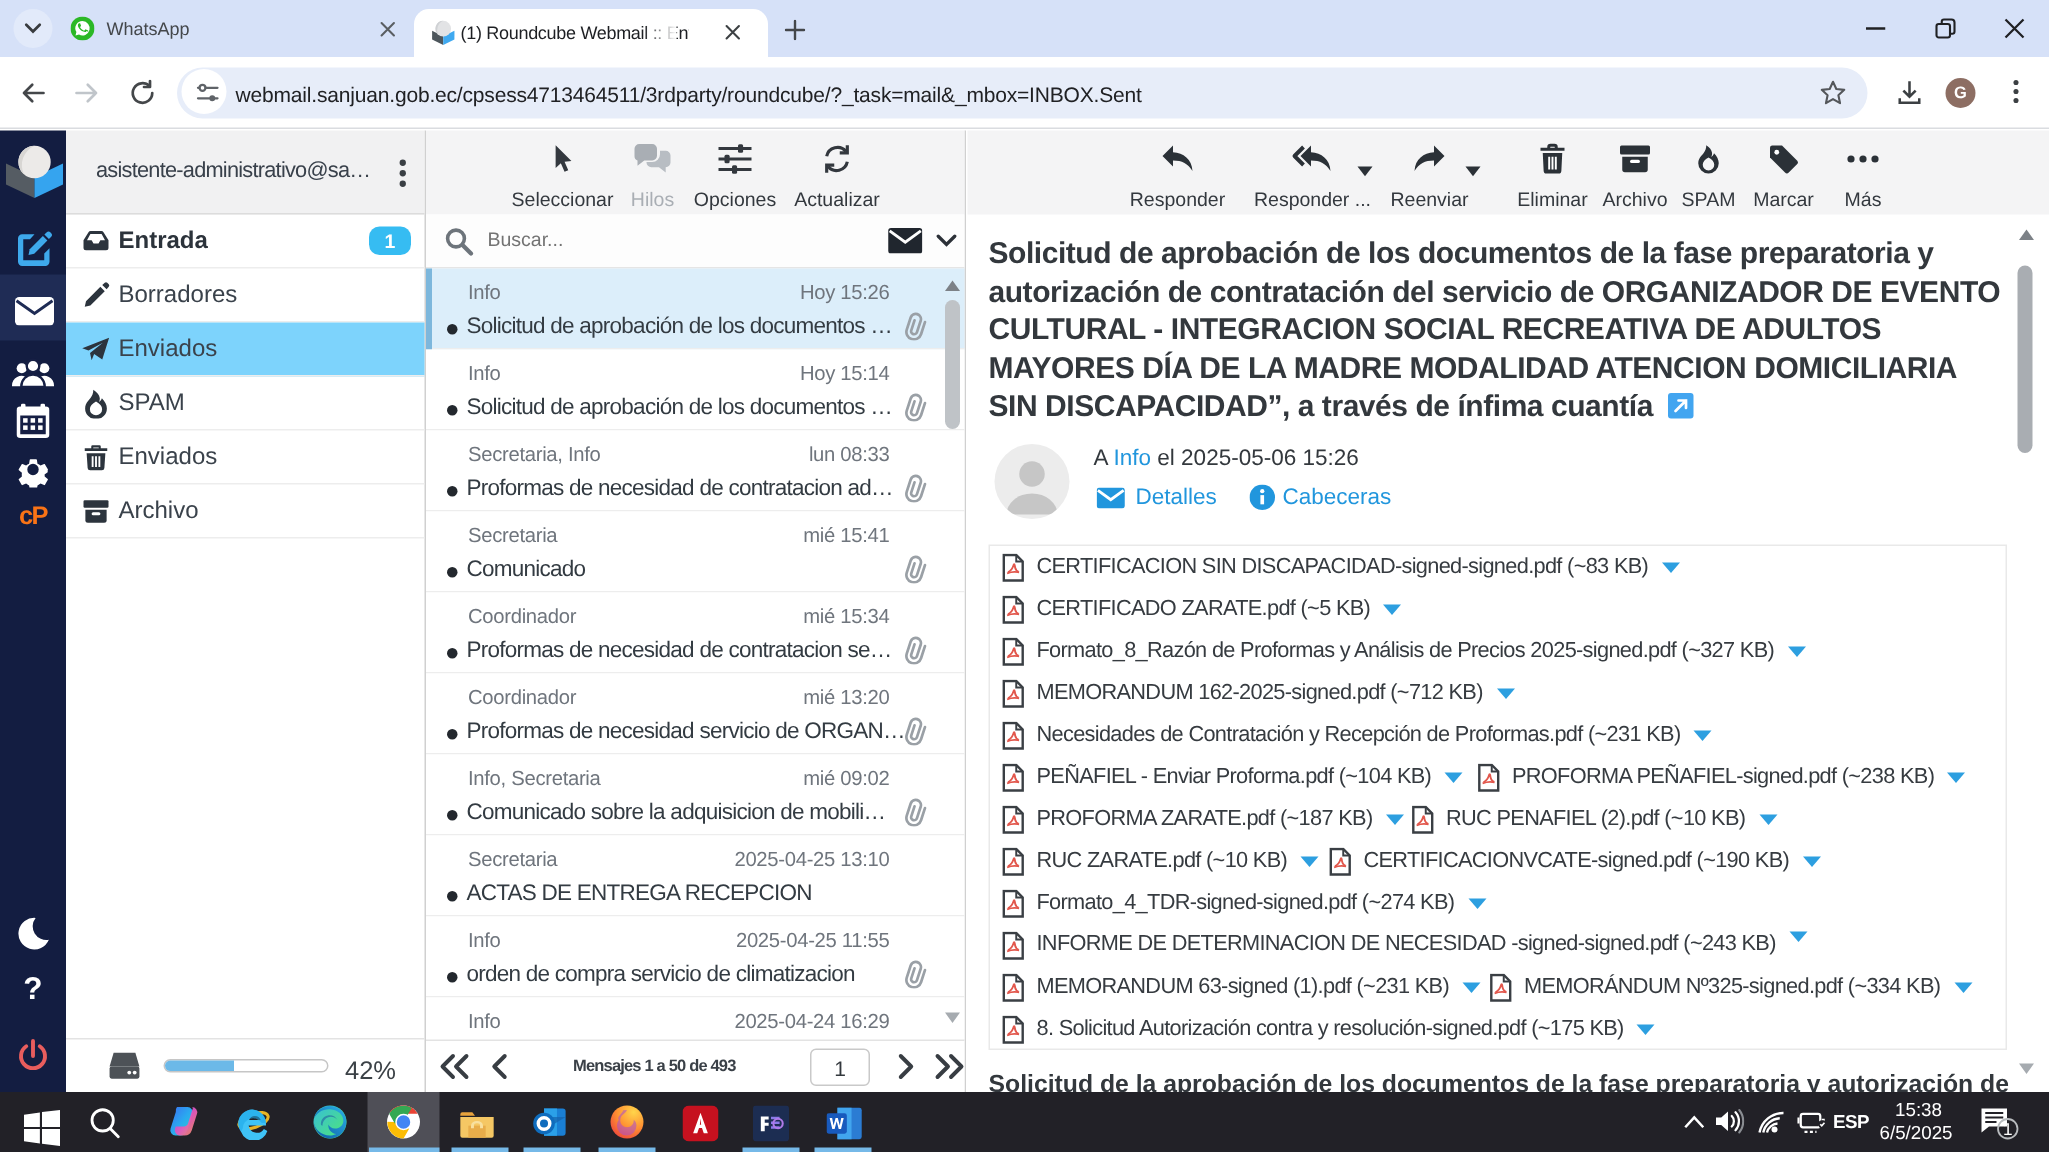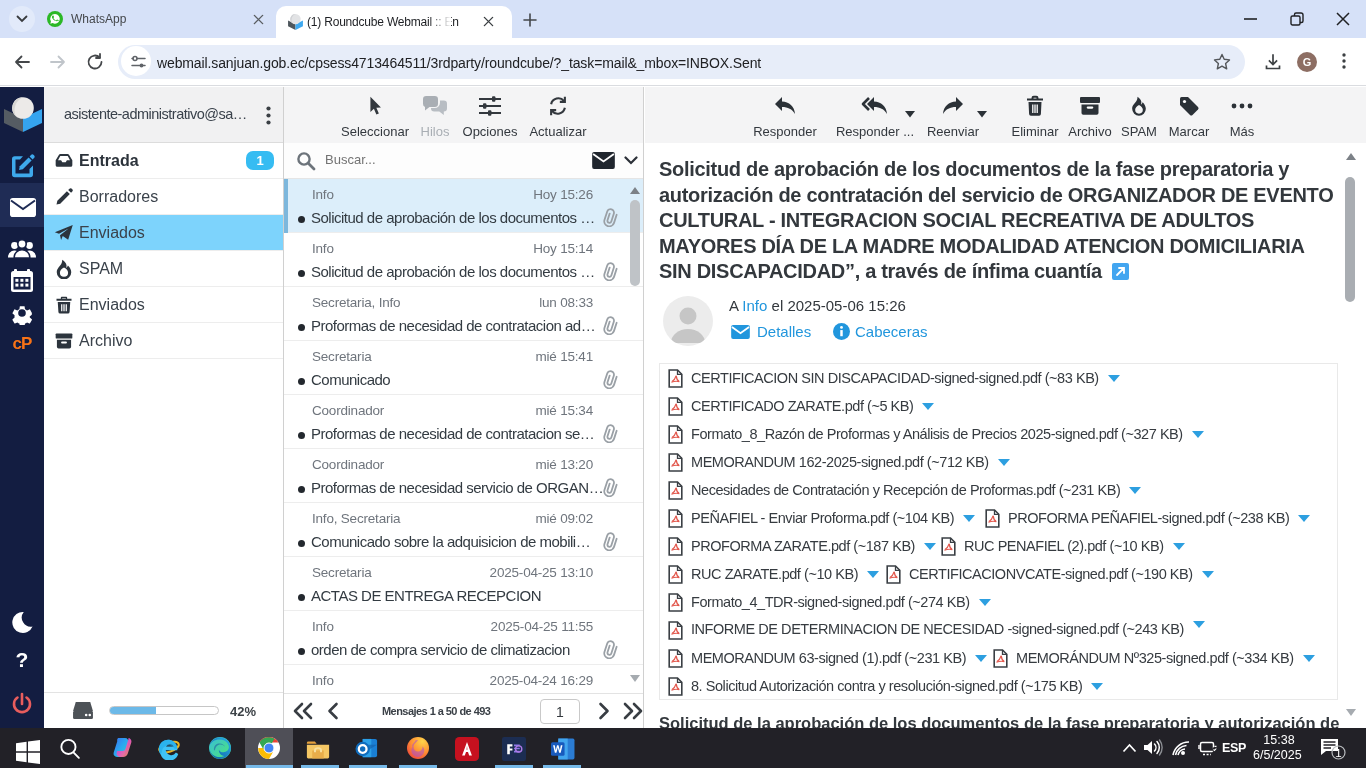--- a/index.html
+++ b/index.html
@@ -245,21 +245,21 @@
   </div>
   <div id="ffoot">
     <svg style="position:absolute;left:28px;top:8px" width="22" height="19" viewBox="0 0 24 21">
         <path d="M4 1 H20 L23 11 H1 Z" fill="#4d5257"></path>
         <rect x="1" y="11" width="22" height="9" rx="1.5" fill="#4d5257"></rect>
         <circle cx="15.5" cy="15.5" r="1.4" fill="#fff"></circle>
         <circle cx="19.5" cy="15.5" r="1.4" fill="#fff"></circle>
       </svg>
     <div style="position:absolute;left:65px;top:13px;width:110px;height:9px;border:1px solid #c6c6c6;border-radius:5px;background:#fff"></div>
     <div style="position:absolute;left:66px;top:14px;width:46px;height:7px;border-radius:4px 0 0 4px;background:#6cb9e8"></div>
-    <div style="position:absolute;left:186px;top:11px;font-size:13px;color:#3c4247;font-weight:bold">42%</div>
+    <div style="position:absolute;left:186px;top:11px;font-size:17px;color:#3c4247;font-weight:normal">42%</div>
   </div>
 </div>
 <div id="mlist">
   <div id="ltoolbar">
     <div class="tbtn" style="left:55px;width:72px">
       <svg width="22" height="22" viewBox="0 0 24 24">
           <path d="M7 2 L18.5 13.5 L13.5 14 L16.2 20.2 L13.5 21.3 L10.8 15 L7 18.5 Z" fill="#33383e"></path>
         </svg>
       <div class="tlab">Seleccionar</div>
     </div>

